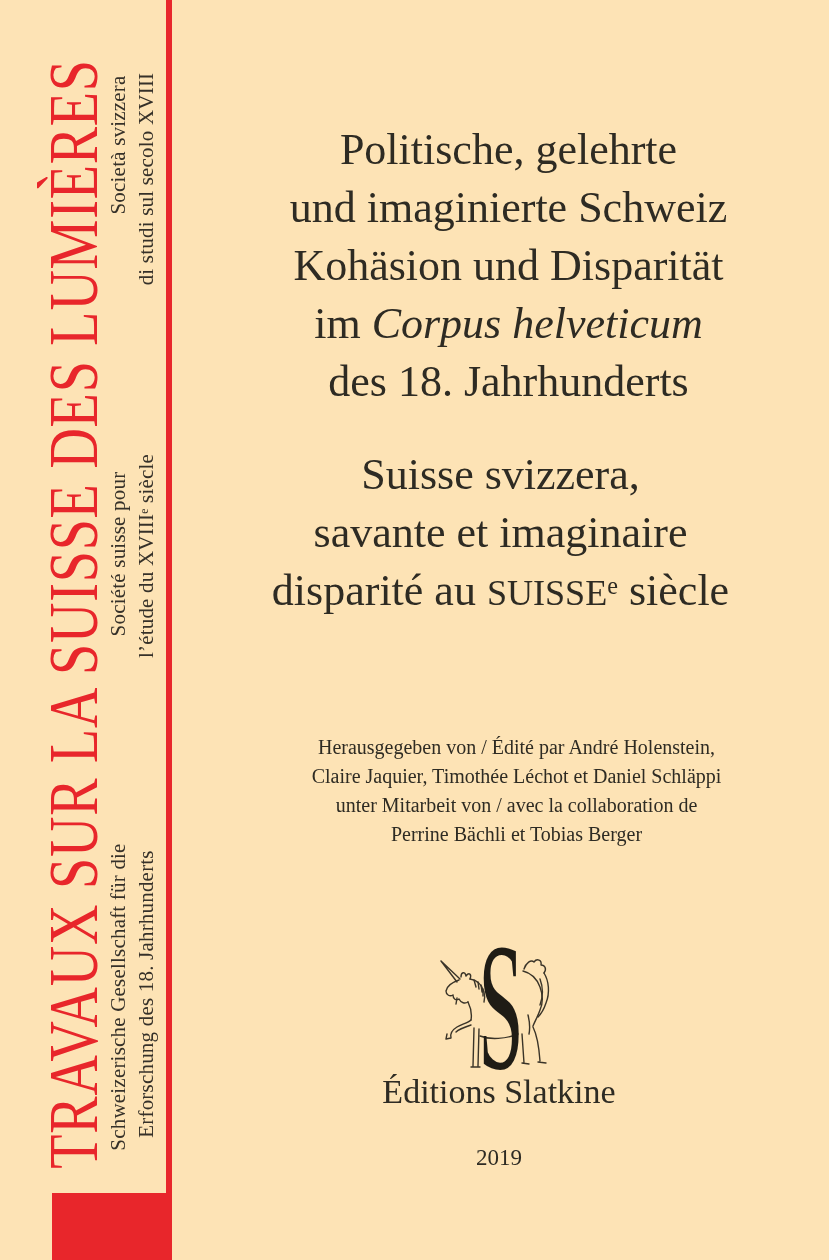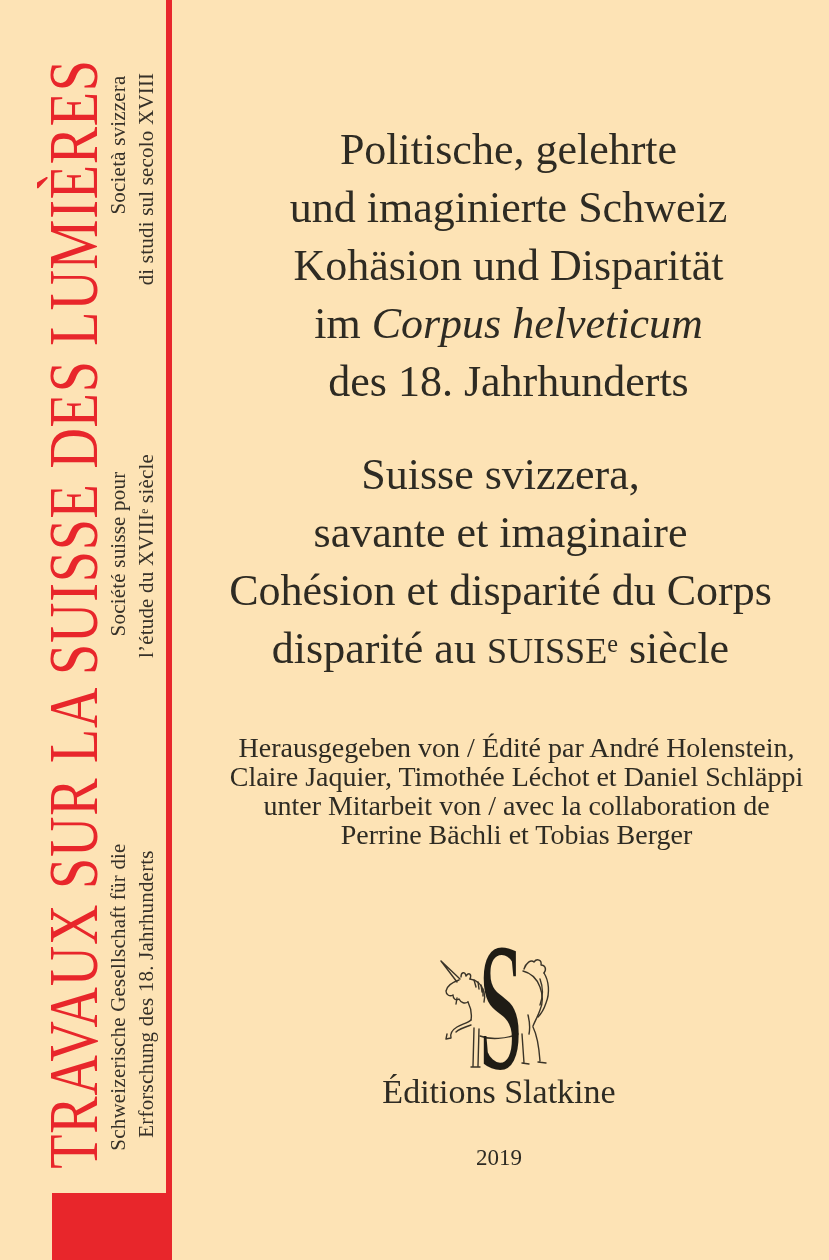--- a/index.html
+++ b/index.html
@@ -47,21 +47,21 @@
   }
 
   
   .centerblock {
     position: absolute;
     left: 172px; right: 0;
     text-align: center;
   }
   .title-de { top: 121px; font-size: 44px; line-height: 58px; padding-left: 16px; }
   .title-fr { top: 446px; font-size: 44px; line-height: 58px; }
-  .editors  { top: 733px; font-size: 28px; line-height: 29px; margin-left: 32px; }
+  .editors  { top: 733px; font-size: 20px; line-height: 29px; margin-left: 32px; }
   .pub-name { top: 1072px; font-size: 34px; line-height: 40px; }
   .pub-city { top: 1113px; font-size: 23px; line-height: 26px; letter-spacing: 2px; }
   .pub-year { top: 1146px; font-size: 23px; line-height: 24px; }
 
   .italic { font-style: italic; }
   .numeral { font-size: 0.82em; }
   .sup { font-size: 0.55em; position: relative; top: -0.45em; }
 
   .logo {
     position: absolute;
@@ -95,21 +95,20 @@
     <div>Politische, gelehrte</div>
     <div>und imaginierte Schweiz</div>
     <div>Kohäsion und Disparität</div>
     <div><span>im </span><span class="italic">Corpus helveticum</span></div>
     <div>des 18. Jahrhunderts</div>
   </div>
 
   <div class="centerblock title-fr">
     <div>Suisse svizzera,</div>
     <div>savante et imaginaire</div>
-    <div>Cohésion et disparité du Corps</div>
     <div><span>disparité au </span><span class="numeral">SUISSE</span><span class="sup">e</span><span> siècle</span></div>
   </div>
 
   <div class="centerblock editors">
     <div>Herausgegeben von / Édité par André Holenstein,</div>
     <div>Claire Jaquier, Timothée Léchot et Daniel Schläppi</div>
     <div>unter Mitarbeit von / avec la collaboration de</div>
     <div>Perrine Bächli et Tobias Berger</div>
   </div>
 

